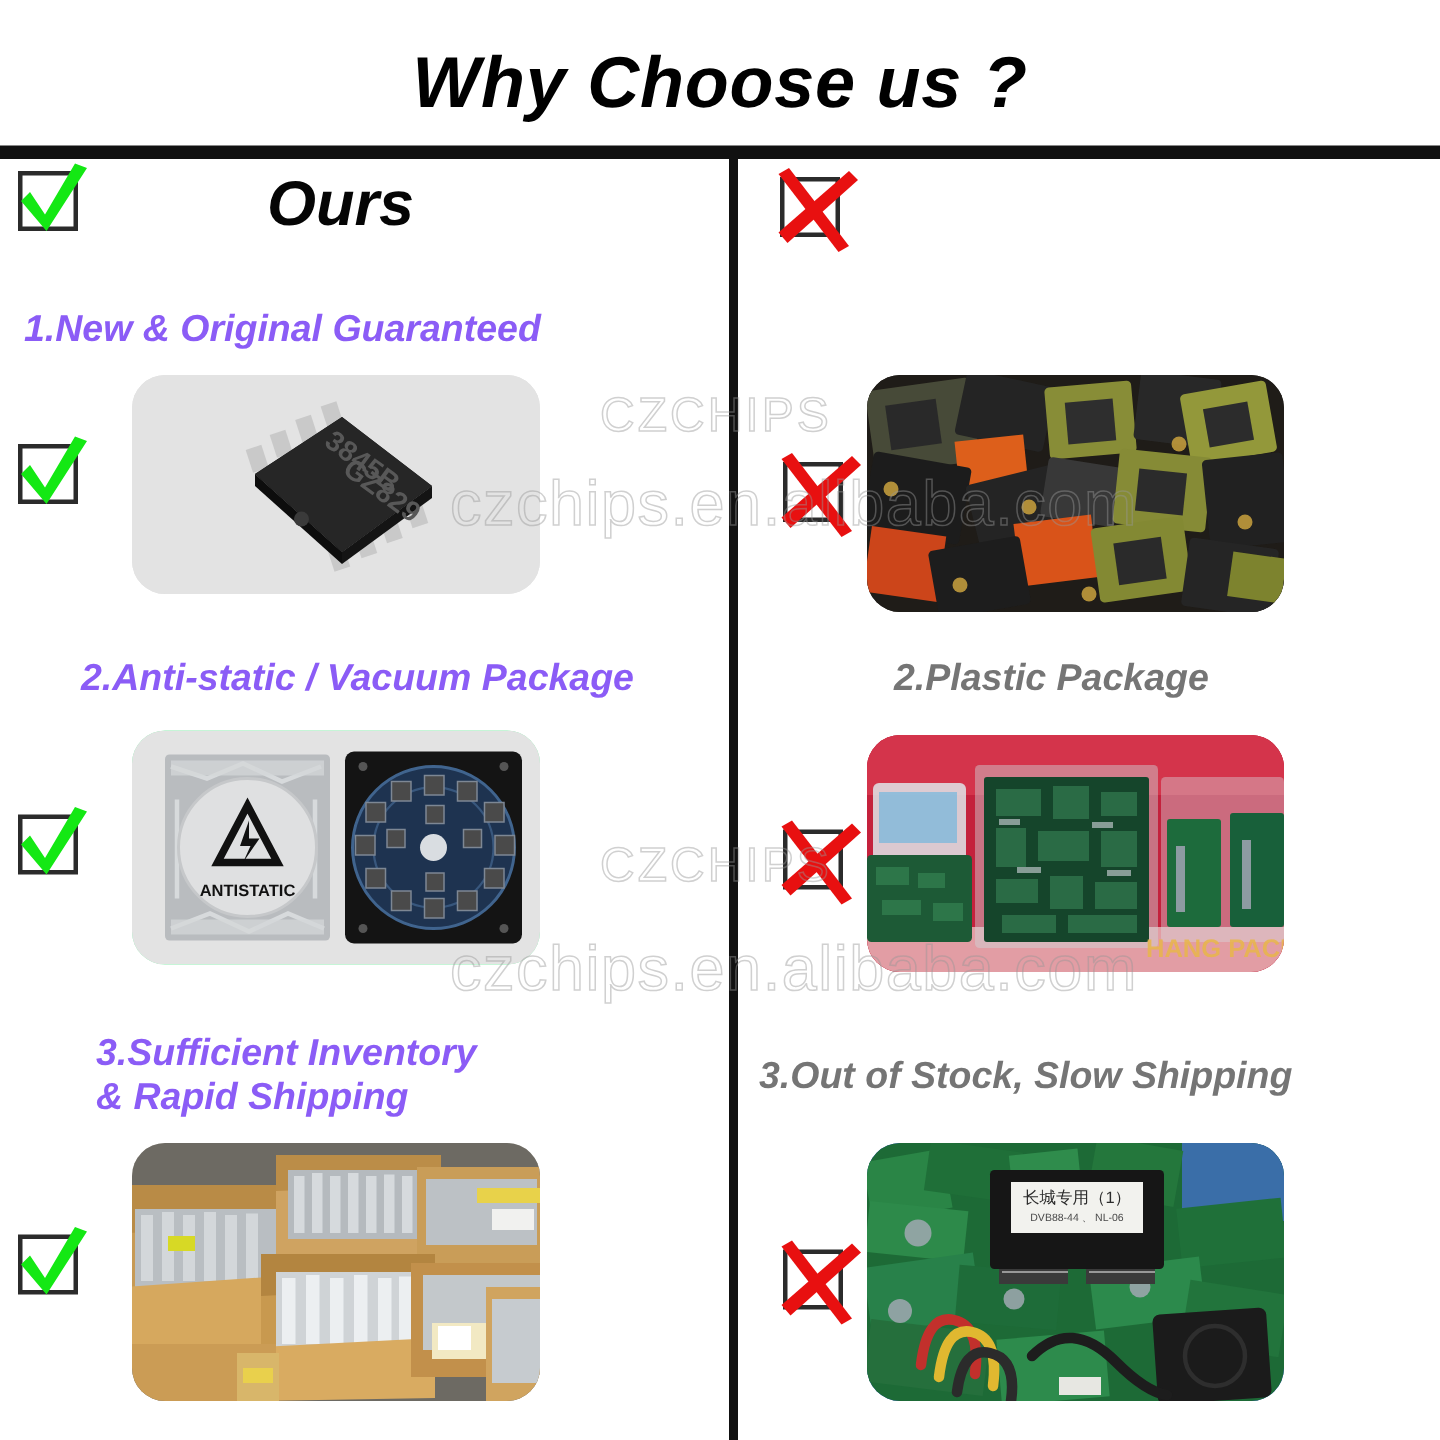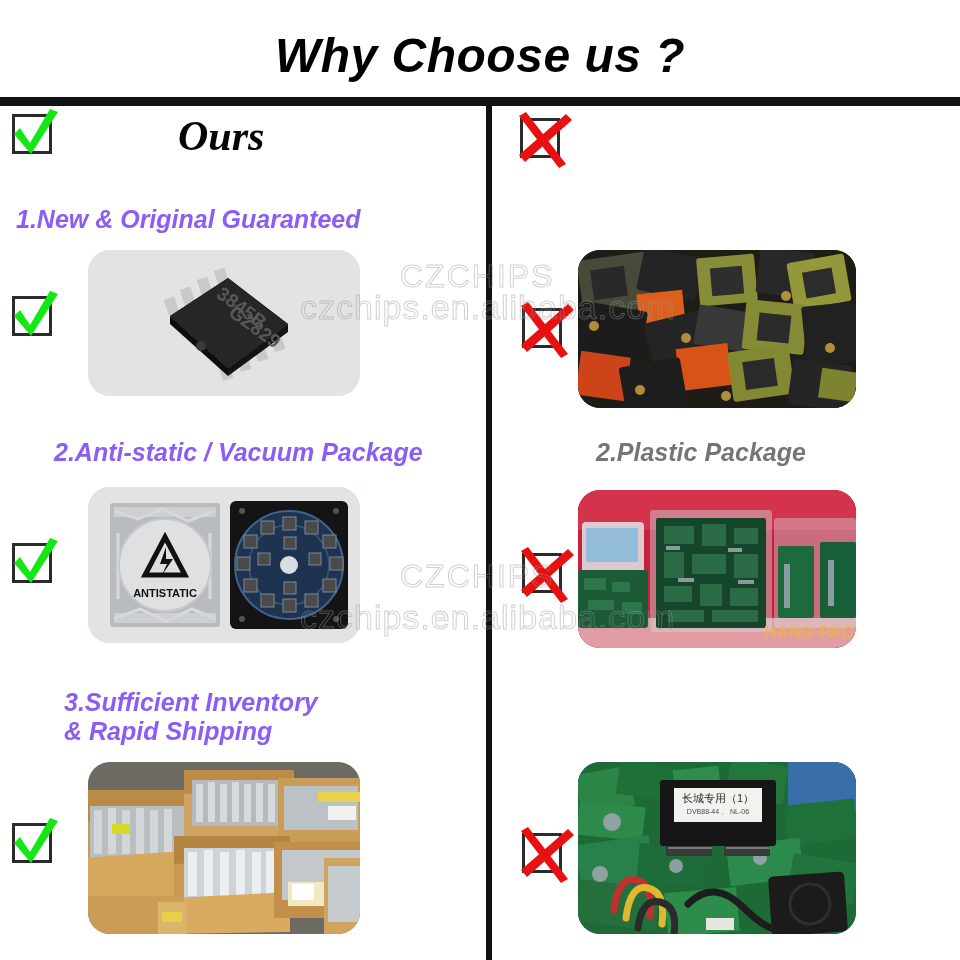--- a/index.html
+++ b/index.html
@@ -51,21 +51,21 @@
     left: 486px;
     top: 104px;
     width: 6px;
     height: 856px;
     background: #111111;
   }
 
   
   .col-head {
     position: absolute;
-    font-family: Liberation Serif, serif;
+    font-family: Liberation Sans, sans-serif;
     font-weight: bold;
     font-style: italic;
     font-size: 42px;
     white-space: nowrap;
     text-align: right;
   }
   .col-head.ours  { top: 112px; left: 178px; color: #050505; }
   .col-head.other { top: 112px; left: 654px; color: #6e6e6e; }
 
   
@@ -139,21 +139,21 @@
   
   .wm {
     position: absolute;
     font-family: "Liberation Sans", sans-serif;
     color: transparent;
     -webkit-text-stroke: 1px rgba(150,150,150,0.45);
     white-space: nowrap;
     pointer-events: none;
   }
   .wm-big   { font-size: 32px; letter-spacing: 2px; font-weight: 400; }
-  .wm-small { font-size: 34px; letter-spacing: 1px; font-weight: 400; }
+  .wm-small { font-size: 42px; letter-spacing: 1px; font-weight: 400; margin-top: 24px; }
 
   .wm1a { top: 258px; left: 400px; }
   .wm1b { top: 288px; left: 300px; }
   .wm2a { top: 558px; left: 400px; }
   .wm2b { top: 598px; left: 300px; }
 </style>
 </head>
 <body>
 
 <div id="page">
@@ -363,20 +363,21 @@
       <g fill="#8d9ba2">
         <rect x="206" y="74" width="6" height="44"></rect>
           <rect x="250" y="70" width="6" height="46"></rect>
       </g>
       <text x="186" y="148" fill="#e8b64a" font-family="Liberation Sans, sans-serif" font-size="17" font-weight="bold" opacity="0.85">HANG PACK</text>
     </svg>
   </div>
 
   <div class="row-label left lbl-l3">3.Sufficient Inventory
 &amp; Rapid Shipping</div>
+  <div class="row-label right lbl-r3">3.Out of Stock, Slow Shipping</div>
 
   <div class="mark mk-l3">
     <div class="box"></div>
     <svg viewBox="0 0 56 56" aria-hidden="true">
       <path d="M8 28 L14 22 L24 37 L44 3 L52 6 L25 48 Z" fill="#14e814"></path>
     </svg>
   </div>
   <div class="mark mk-r3">
     <div class="box"></div>
     <svg viewBox="0 0 56 56" aria-hidden="true">

